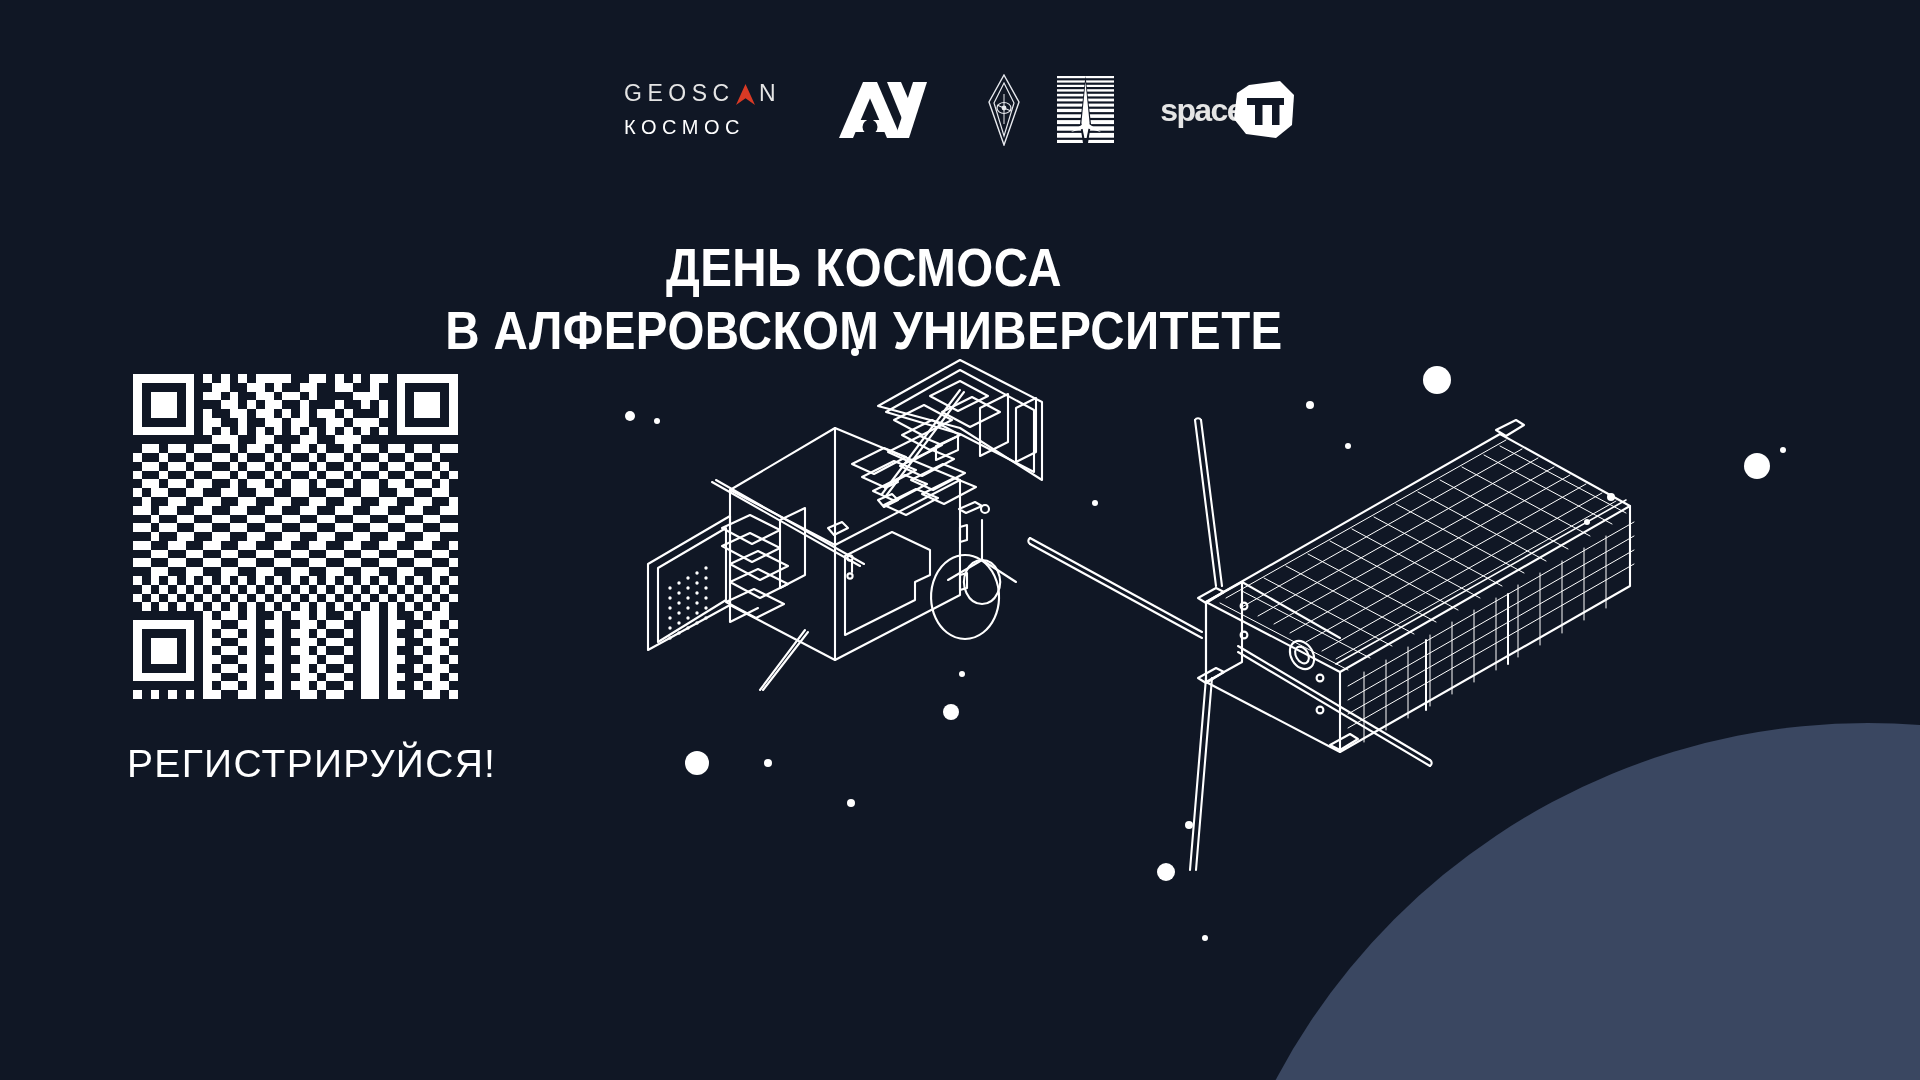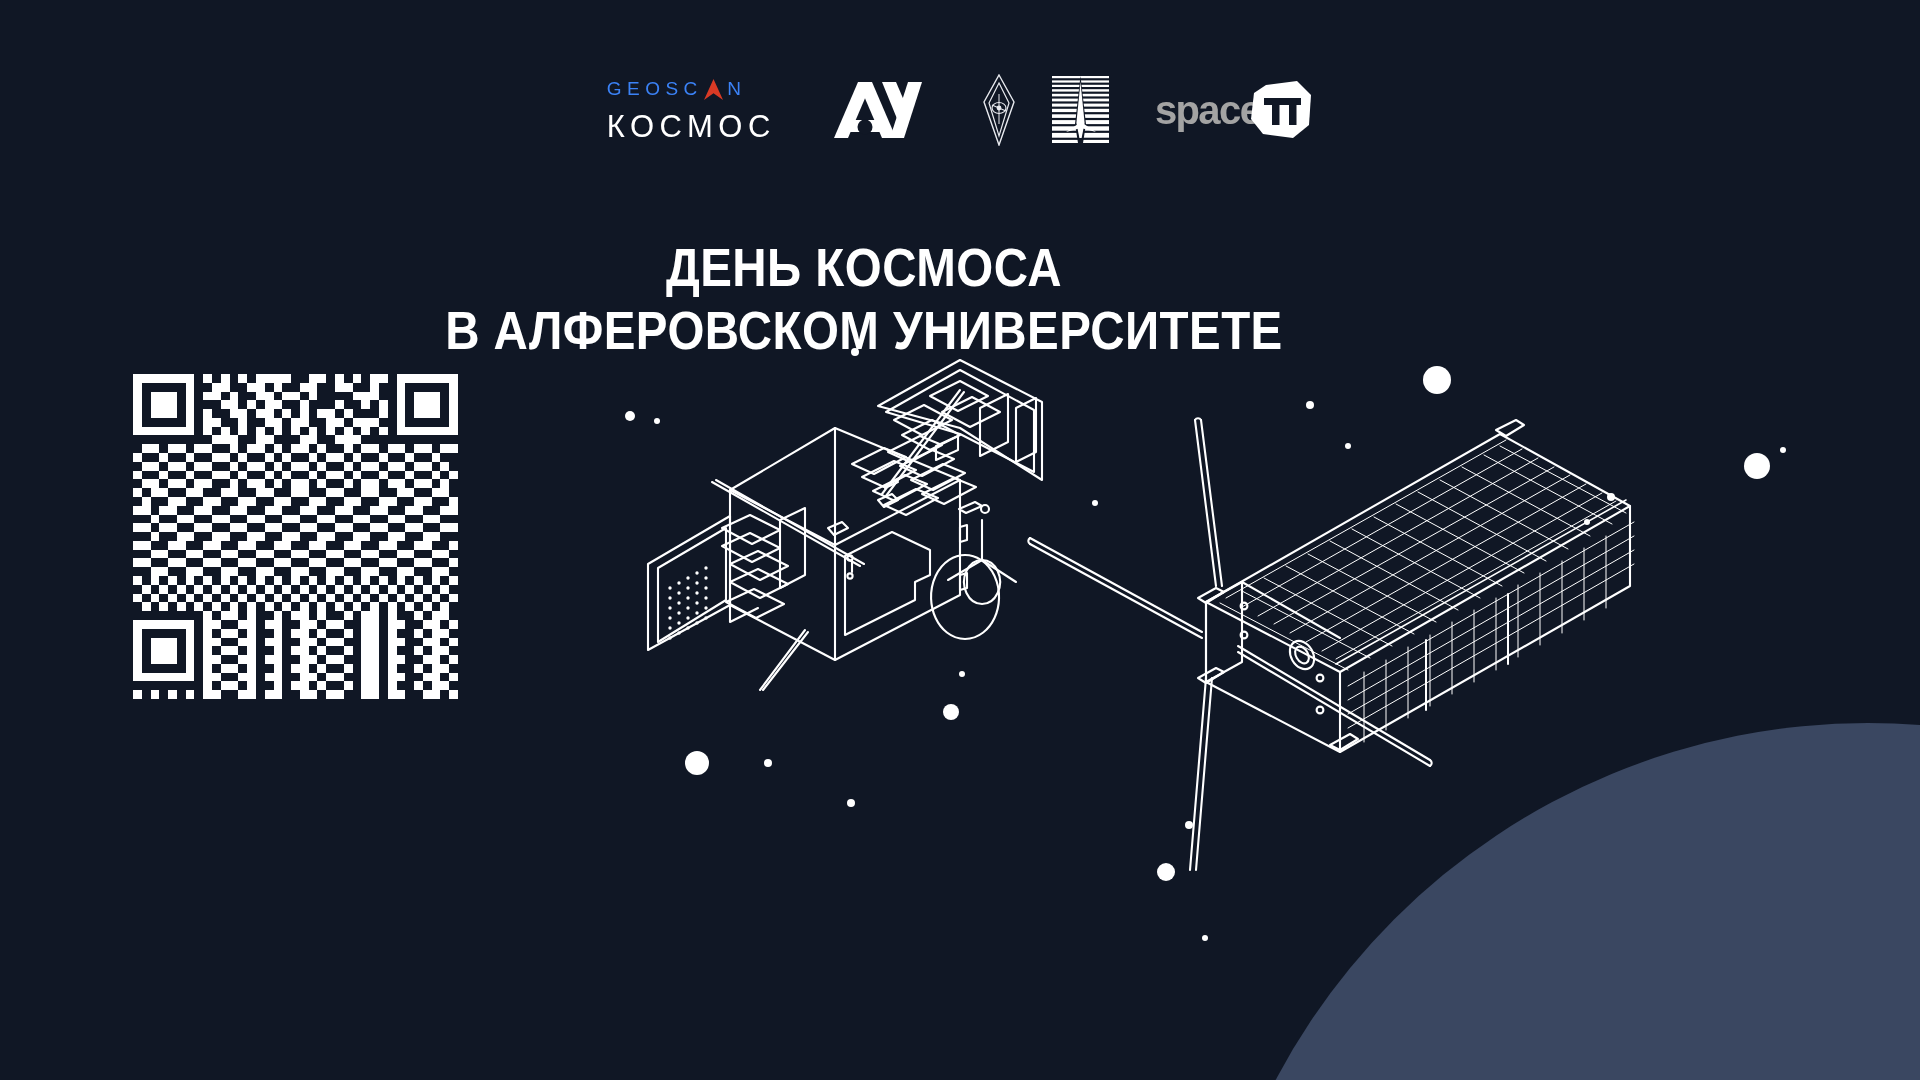--- a/index.html
+++ b/index.html
@@ -31,52 +31,52 @@
     display:flex; align-items:center; justify-content:center;
     gap:0px;
     z-index:6;
   }
   .logo-slot{ display:flex; align-items:center; }
 
   
   #geoscan-logo{ flex-direction:column; align-items:flex-start; margin-right:56px; }
   #geoscan-wordmark{
     display:flex; align-items:center;
-    font-size:19px; letter-spacing:5.5px; font-weight:400;
-    color:#3b82f6; line-height:1;
+    font-size:23px; letter-spacing:5.5px; font-weight:400;
+    color:#e5e5e5; line-height:1;
   }
   #geoscan-wordmark .g-part{ display:inline-block; }
   #geoscan-arrow-a{
     display:inline-block; position:relative;
     width:19px; height:21px; margin:0 4.5px 0 1px; top:1px;
   }
   #geoscan-arrow-a svg{ display:block; }
   #geoscan-kosmos{
-    font-size:31px; letter-spacing:5.5px; font-weight:400;
+    font-size:20px; letter-spacing:5.5px; font-weight:400;
     color:#ffffff; margin-top:12px; line-height:1;
   }
 
   
   #au-logo{ margin-right:18px; }
   #au-mark{ width:92px; height:60px; }
   #au-text{
     margin-left:11px;
     font-family:"Liberation Serif", serif;
     font-size:15.5px; line-height:1.38; color:#ffffff; white-space:nowrap;
   }
 
   
   #diamond-logo{ margin-left:40px; margin-right:36px; }
   #stripes-logo{ margin-right:46px; }
 
   
   #spacepi-logo{ display:flex; align-items:center; }
   #spacepi-word{
-    font-size:40px; font-weight:700; letter-spacing:-1.6px;
-    color:#a3a3a3; line-height:1;
+    font-size:32px; font-weight:700; letter-spacing:-1.6px;
+    color:#e5e5e5; line-height:1;
   }
   #spacepi-badge{ margin-left:-9px; width:62px; height:58px; }
 
   
   #headline{
     position:absolute; left:0; top:236px; width:1728px;
     text-align:center; z-index:6;
   }
   #headline .line{
     display:block;
@@ -1593,20 +1593,21 @@
       <i></i>
       <i class="on"></i>
       <i class="on"></i>
       <i></i>
       <i></i>
       <i class="on"></i>
       <i class="on"></i>
       <i></i>
       <i class="on"></i>
     </div>
+  <div id="register-label">РЕГИСТРИРУЙСЯ!</div>
 </div>
 
 <div class="sat" id="sat-cubesat-1u">
   <svg width="500" height="330" viewBox="0 0 500 330">
     <g fill="none" stroke="#ffffff" stroke-width="2.1" stroke-linejoin="round" stroke-linecap="round">
 
       <path d="M100 130 L205 68 L330 120 L330 235 L205 300 L100 245 Z"></path>
       <path d="M205 68 L205 185 L330 120"></path>
       <path d="M205 185 L205 300"></path>
       <path d="M100 130 L205 185"></path>

